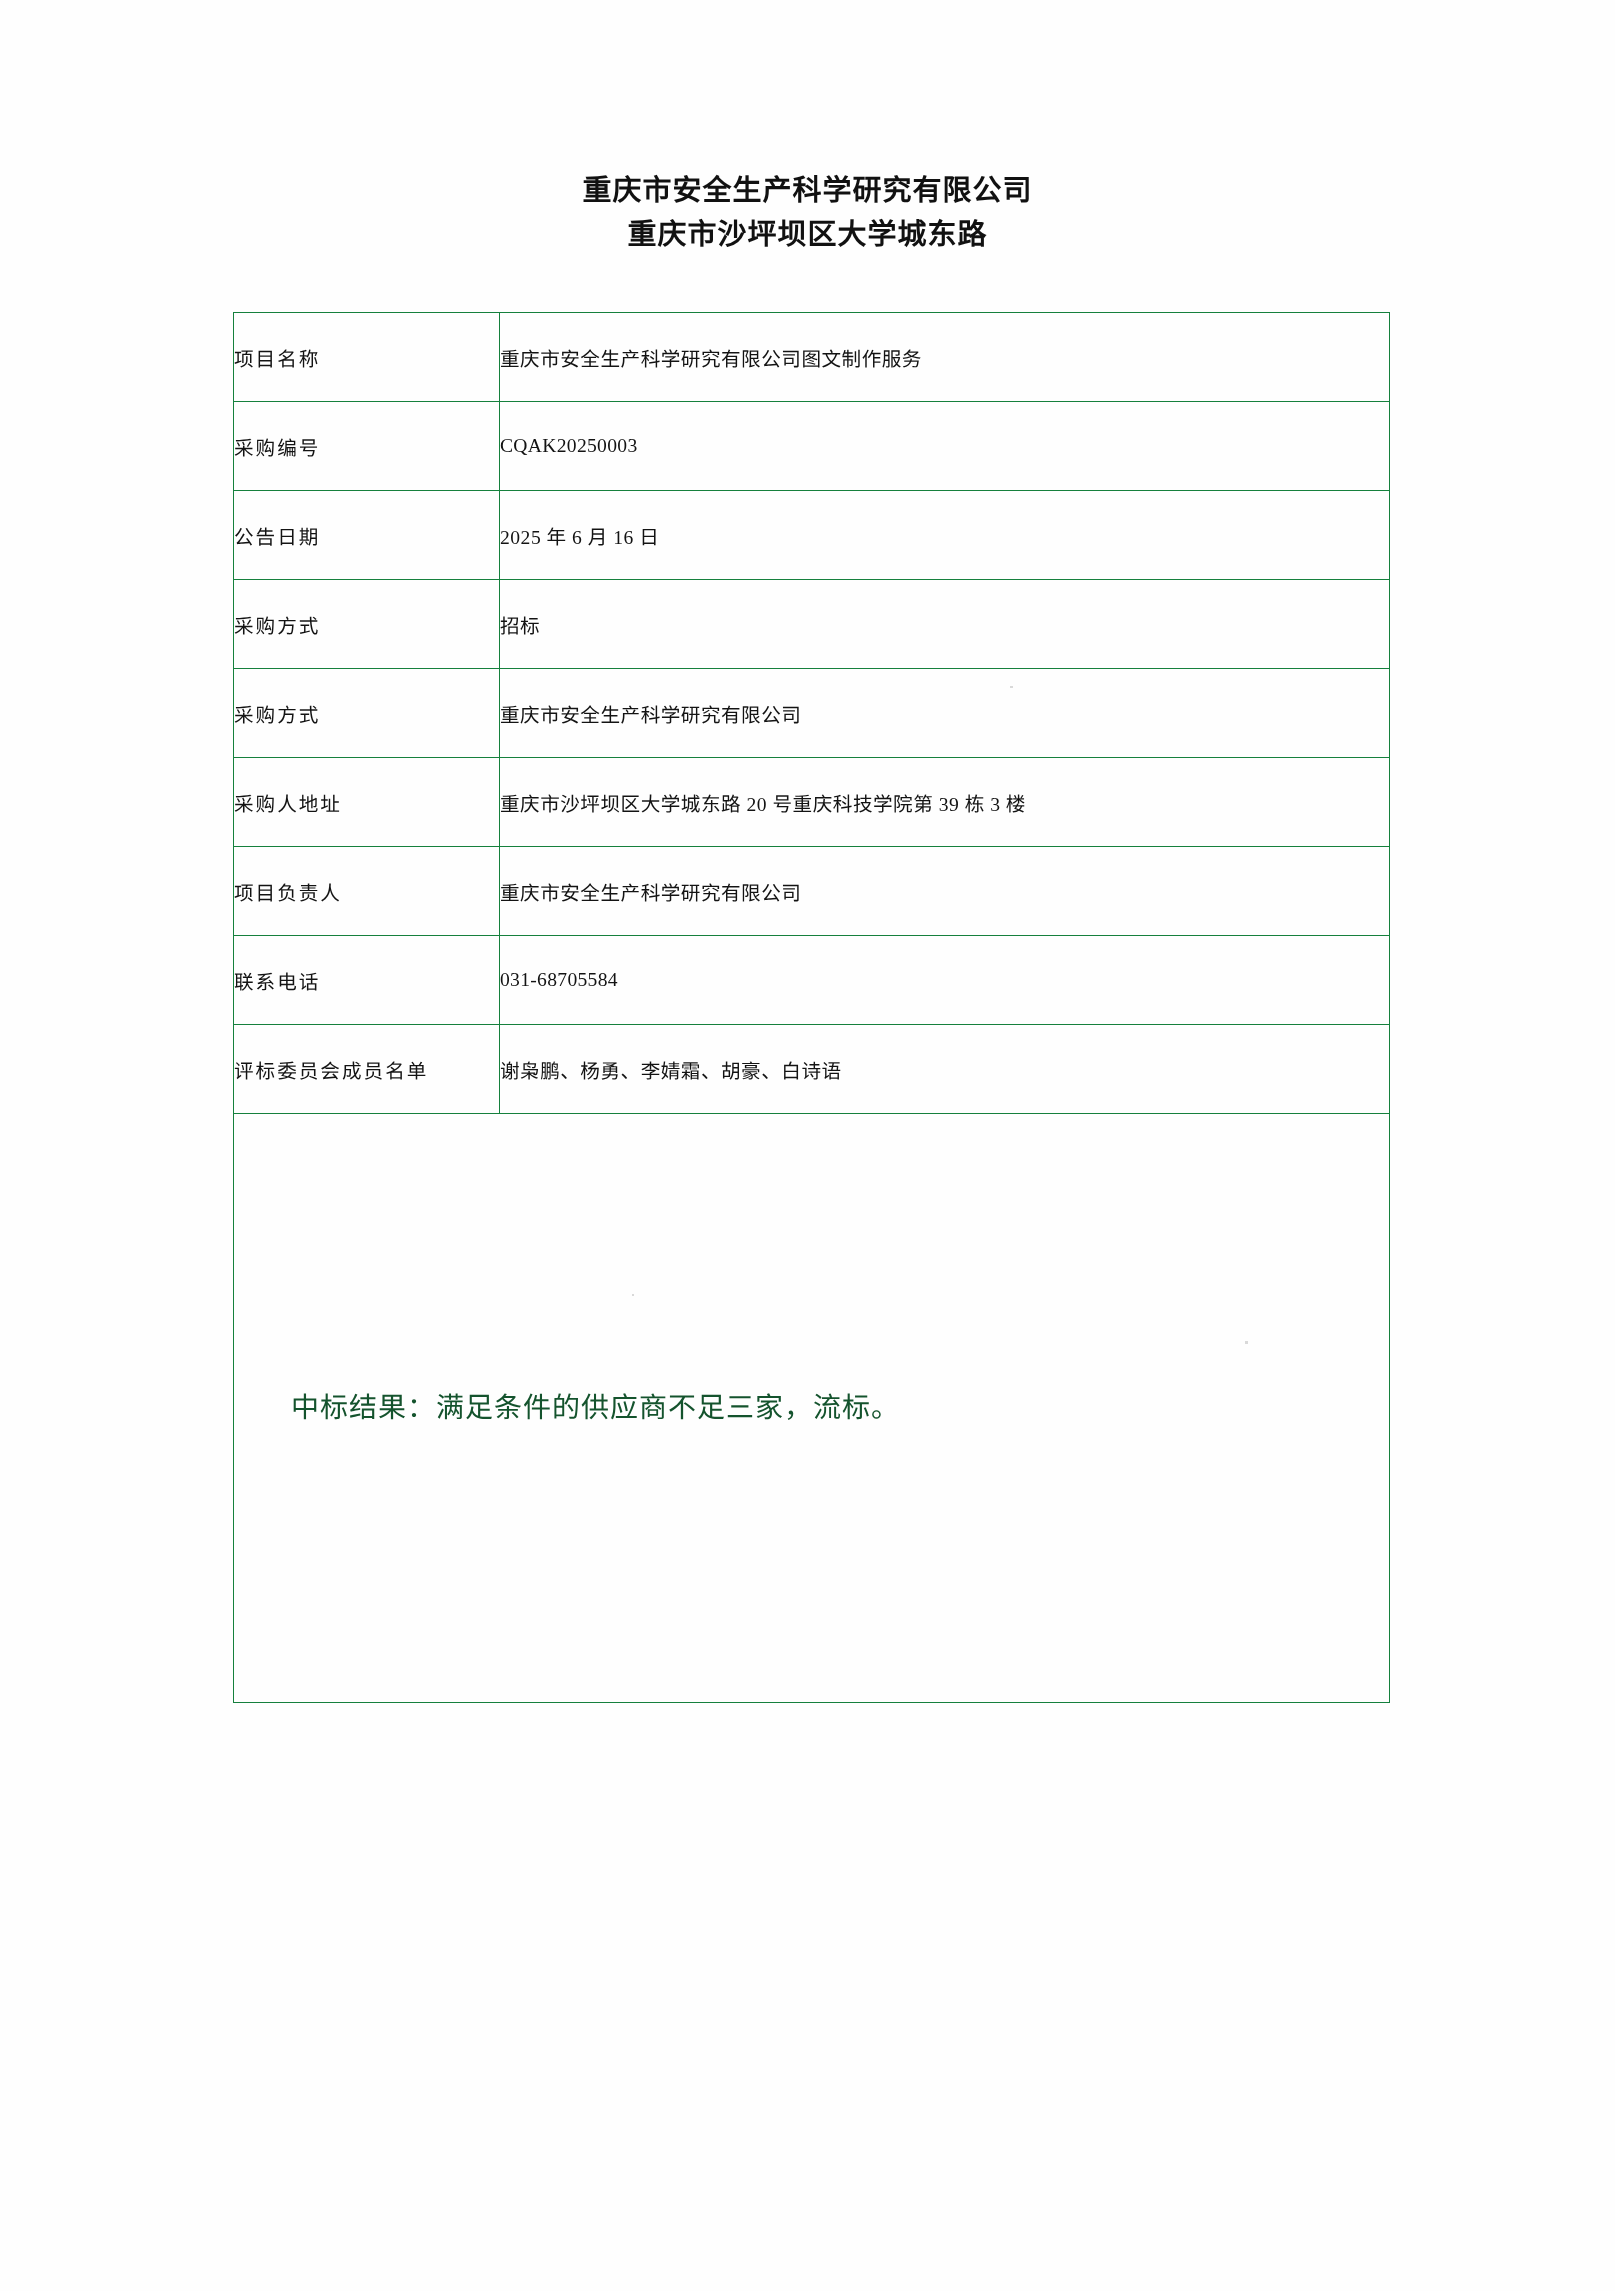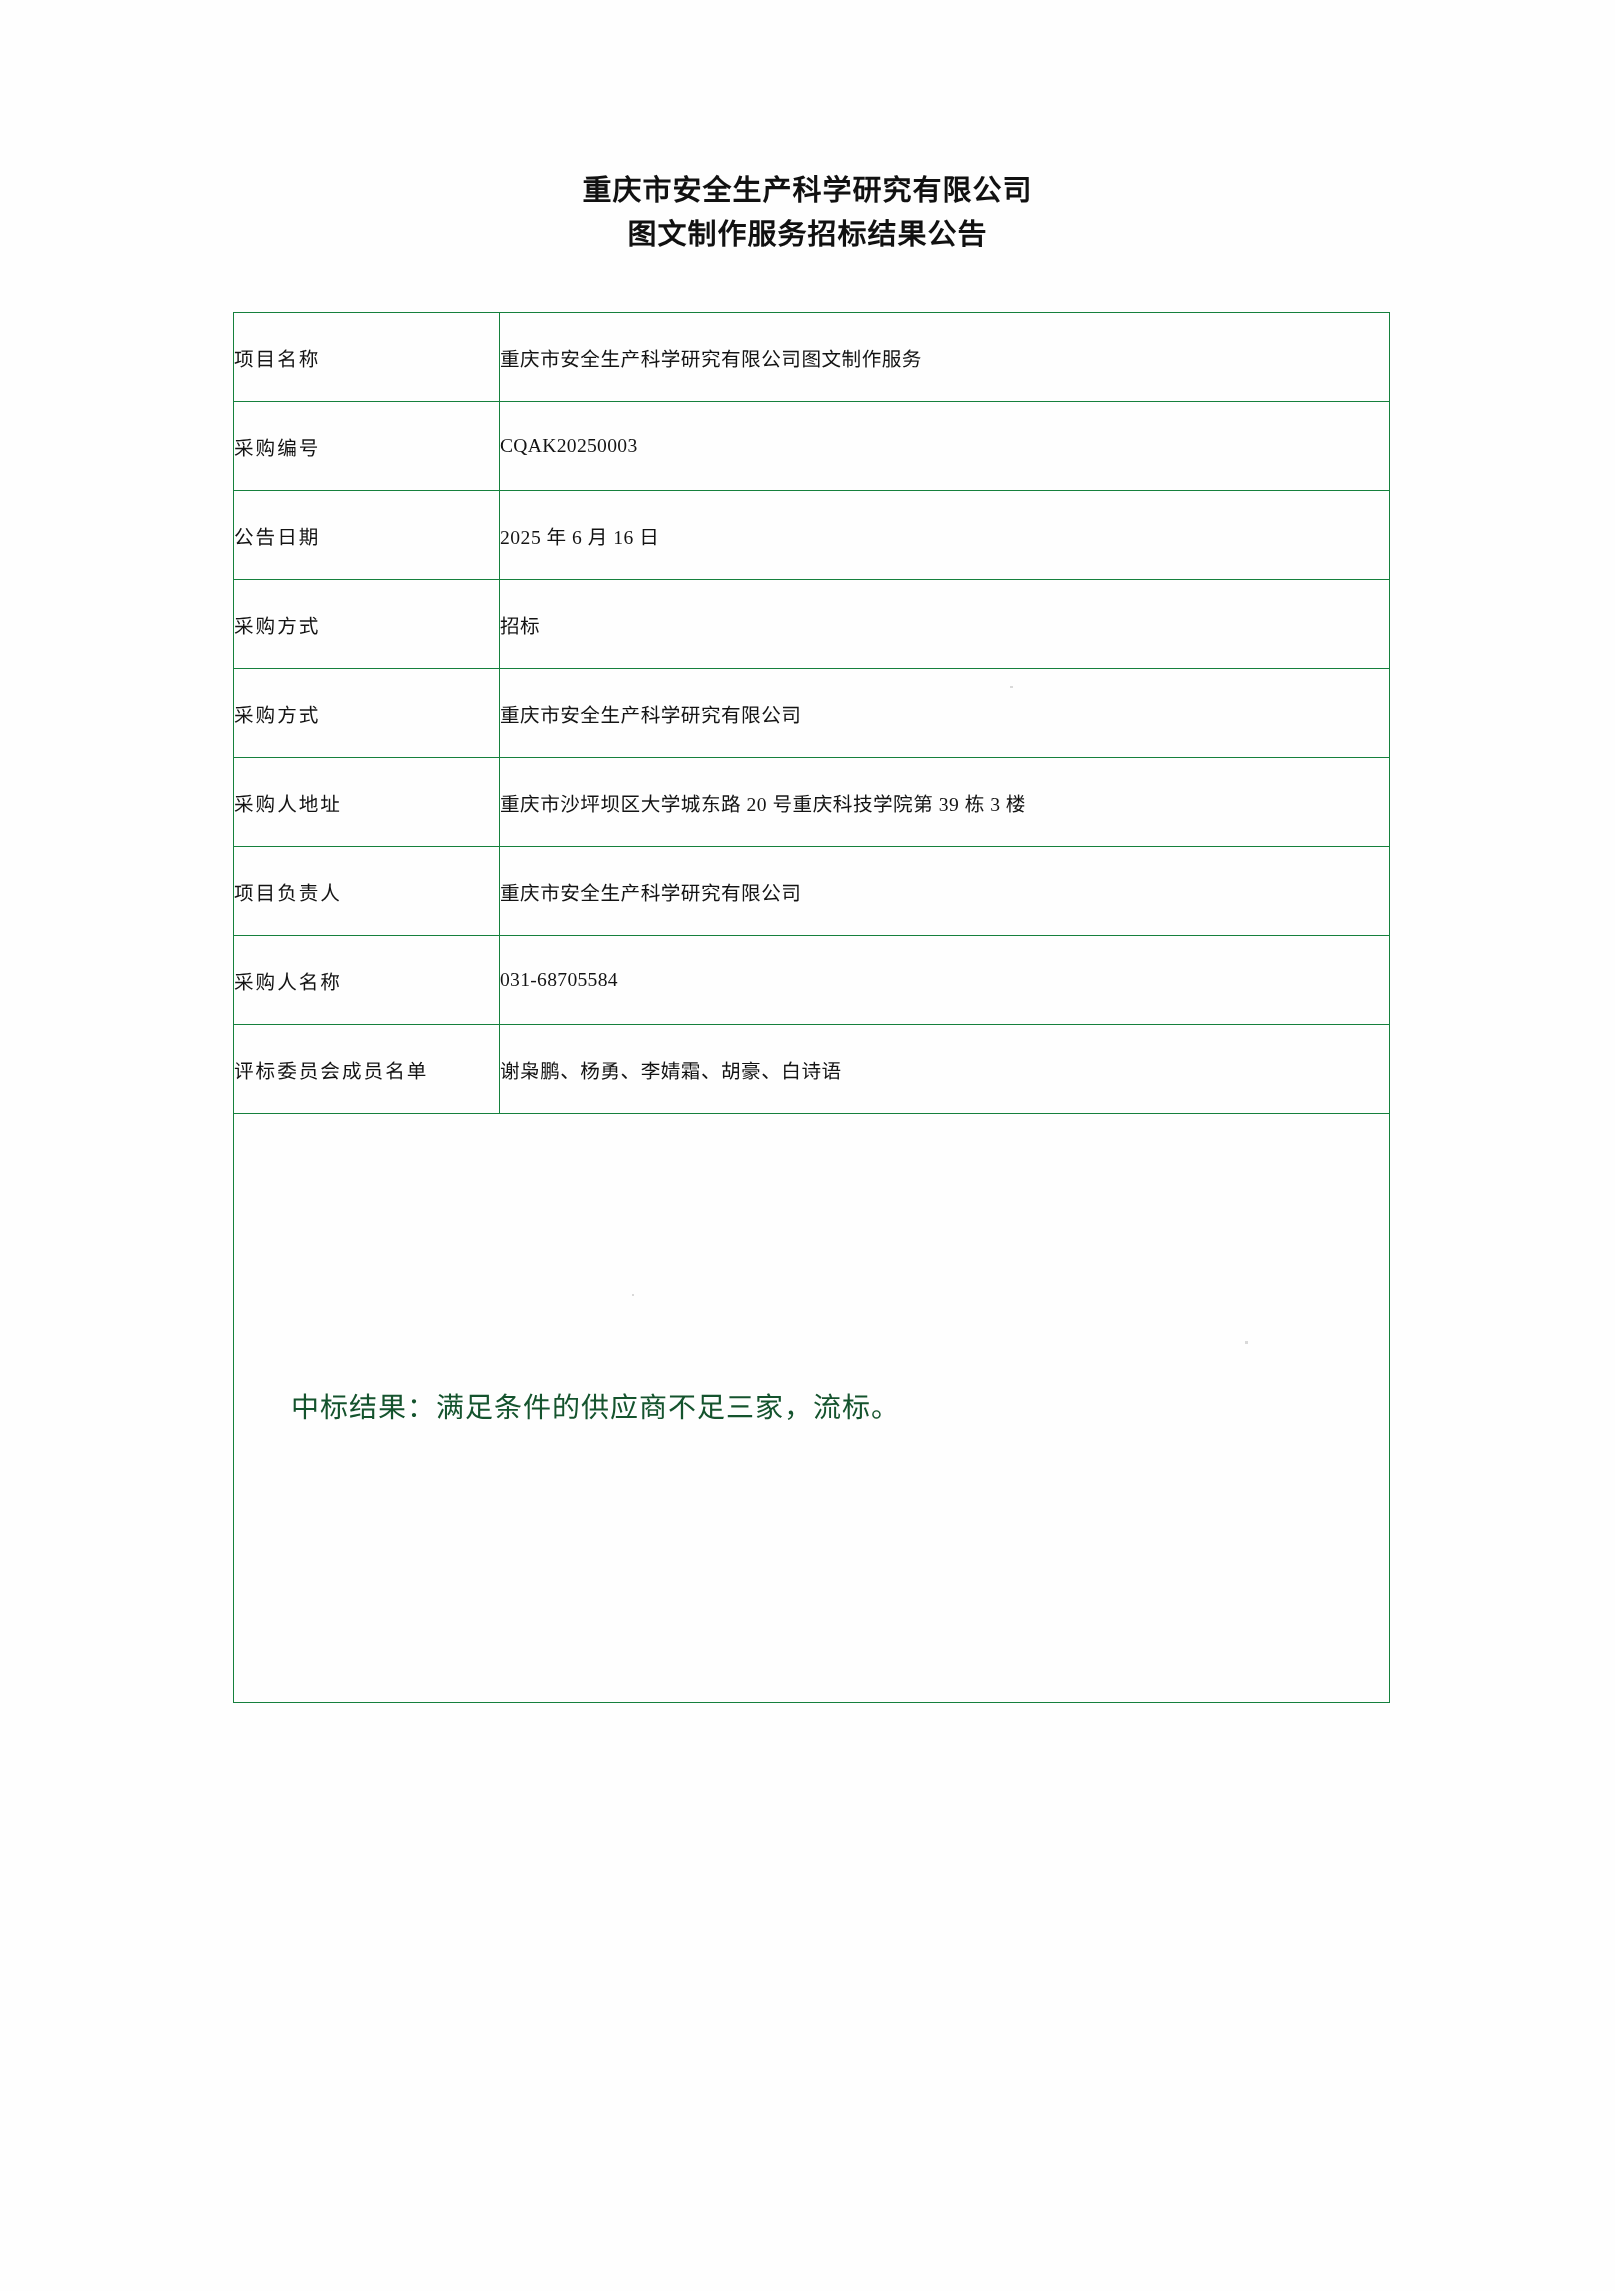--- a/index.html
+++ b/index.html
@@ -90,21 +90,21 @@
     opacity: 0.55;
   }
 </style>
 </head>
 <body>
 
 <div class="page">
 
   <h1 class="doc-title">
     <span>重庆市安全生产科学研究有限公司</span>
-    <span class="line2">图文制作服务招标结果公告</span>
+    <span class="line2">重庆市沙坪坝区大学城东路</span>
   </h1>
 
   <div class="table-wrap">
     <table class="info">
       <tbody>
         <tr>
           <td class="label">项目名称</td>
           <td class="value">重庆市安全生产科学研究有限公司图文制作服务</td>
         </tr>
         <tr>
@@ -125,21 +125,21 @@
         </tr>
         <tr>
           <td class="label">采购人地址</td>
           <td class="value">重庆市沙坪坝区大学城东路 20 号重庆科技学院第 39 栋 3 楼</td>
         </tr>
         <tr>
           <td class="label">项目负责人</td>
           <td class="value">重庆市安全生产科学研究有限公司</td>
         </tr>
         <tr>
-          <td class="label">采购人名称</td>
+          <td class="label">联系电话</td>
           <td class="value mono">031-68705584</td>
         </tr>
         <tr>
           <td class="label">评标委员会成员名单</td>
           <td class="value">谢枭鹏、杨勇、李婧霜、胡豪、白诗语</td>
         </tr>
         <tr>
           <td class="result-cell" colspan="2">
             <span class="result-text">中标结果：满足条件的供应商不足三家，流标。</span>
           </td>

